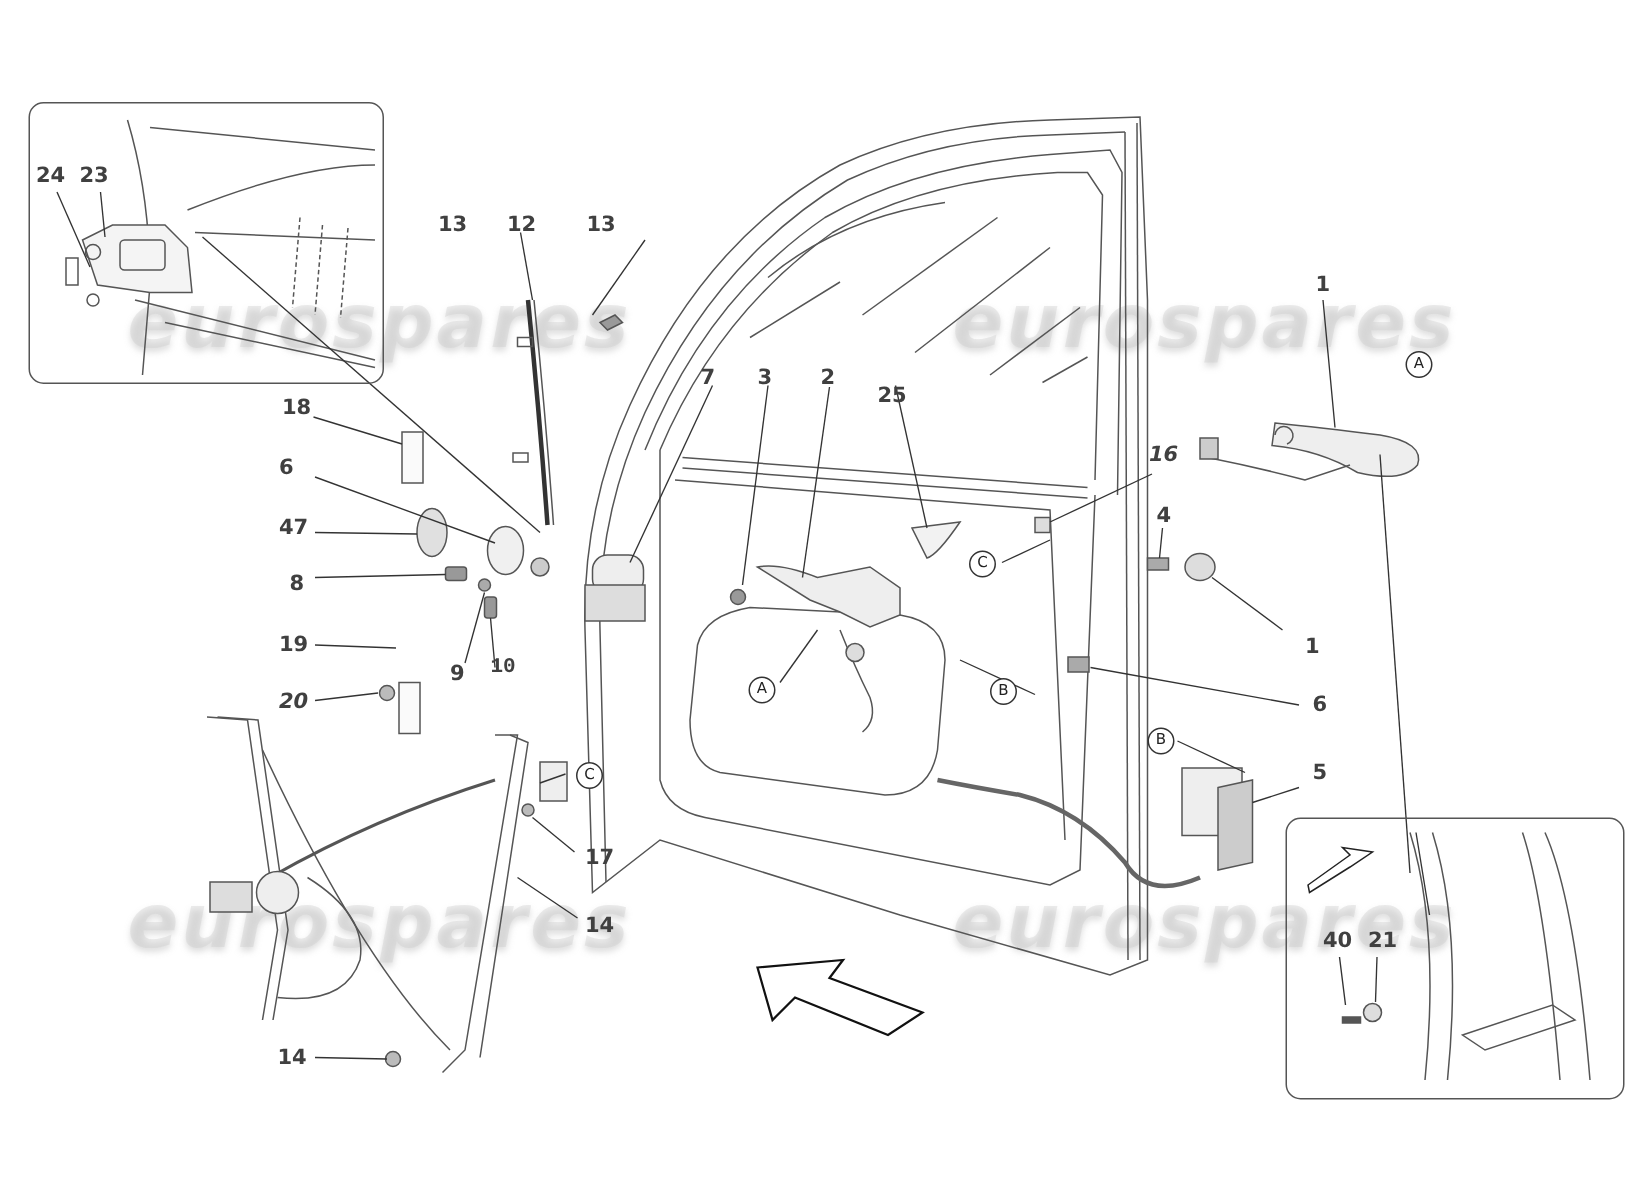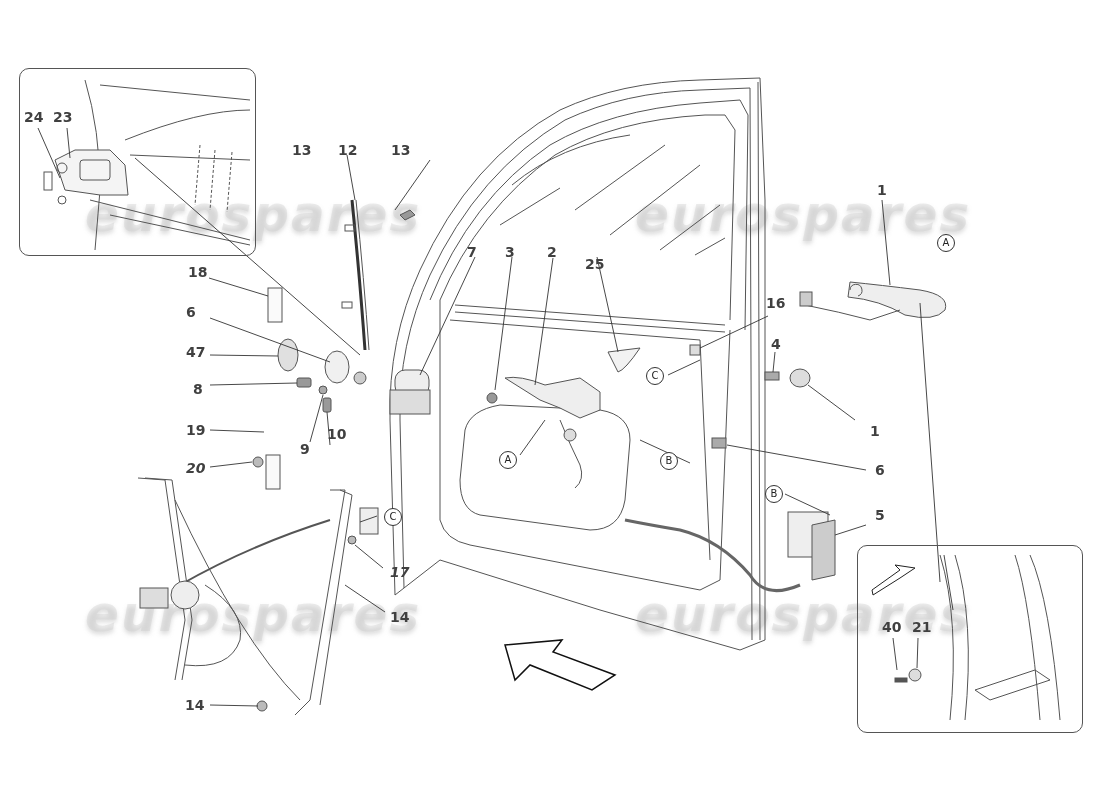--- a/index.html
+++ b/index.html
@@ -196,34 +196,34 @@
   <span class="lbl" style="left:24px;top:110px;">24</span>
   <span class="lbl" style="left:53px;top:110px;text-align:right;">23</span>
   <span class="lbl" style="left:292px;top:143px;">13</span>
   <span class="lbl" style="left:338px;top:143px;">12</span>
   <span class="lbl" style="left:391px;top:143px;">13</span>
   <span class="lbl" style="left:188px;top:265px;">18</span>
   <span class="lbl" style="left:186px;top:305px;">6</span>
   <span class="lbl" style="left:186px;top:345px;">47</span>
   <span class="lbl" style="left:193px;top:382px;">8</span>
   <span class="lbl" style="left:300px;top:442px;">9</span>
-  <span class="lbl" style="left:327px;top:427px;">10</span>
+  <span class="lbl" style="left:327px;top:438px;font-family:Liberation Mono, monospace;">10</span>
   <span class="lbl" style="left:186px;top:423px;">19</span>
   <span class="lbl" style="left:186px;top:461px;font-style:italic;">20</span>
   <span class="lbl" style="left:467px;top:245px;">7</span>
   <span class="lbl" style="left:505px;top:245px;">3</span>
   <span class="lbl" style="left:547px;top:245px;">2</span>
   <span class="lbl" style="left:585px;top:257px;">25</span>
   <span class="lbl" style="left:877px;top:183px;">1</span>
-  <span class="lbl" style="left:766px;top:296px;">16</span>
+  <span class="lbl" style="left:766px;top:296px;font-style:italic;">16</span>
   <span class="lbl" style="left:771px;top:337px;">4</span>
   <span class="lbl" style="left:870px;top:424px;">1</span>
   <span class="lbl" style="left:875px;top:463px;">6</span>
   <span class="lbl" style="left:875px;top:508px;">5</span>
-  <span class="lbl" style="left:390px;top:565px;font-style:italic;">17</span>
+  <span class="lbl" style="left:390px;top:565px;">17</span>
   <span class="lbl" style="left:390px;top:610px;">14</span>
   <span class="lbl" style="left:185px;top:698px;">14</span>
   <span class="lbl" style="left:882px;top:620px;">40</span>
   <span class="lbl" style="left:912px;top:620px;">21</span>
 
   <span class="ref" style="left:937px;top:234px;">A</span>
   <span class="ref" style="left:499px;top:451px;">A</span>
   <span class="ref" style="left:660px;top:452px;">B</span>
   <span class="ref" style="left:765px;top:485px;">B</span>
   <span class="ref" style="left:646px;top:367px;">C</span>

